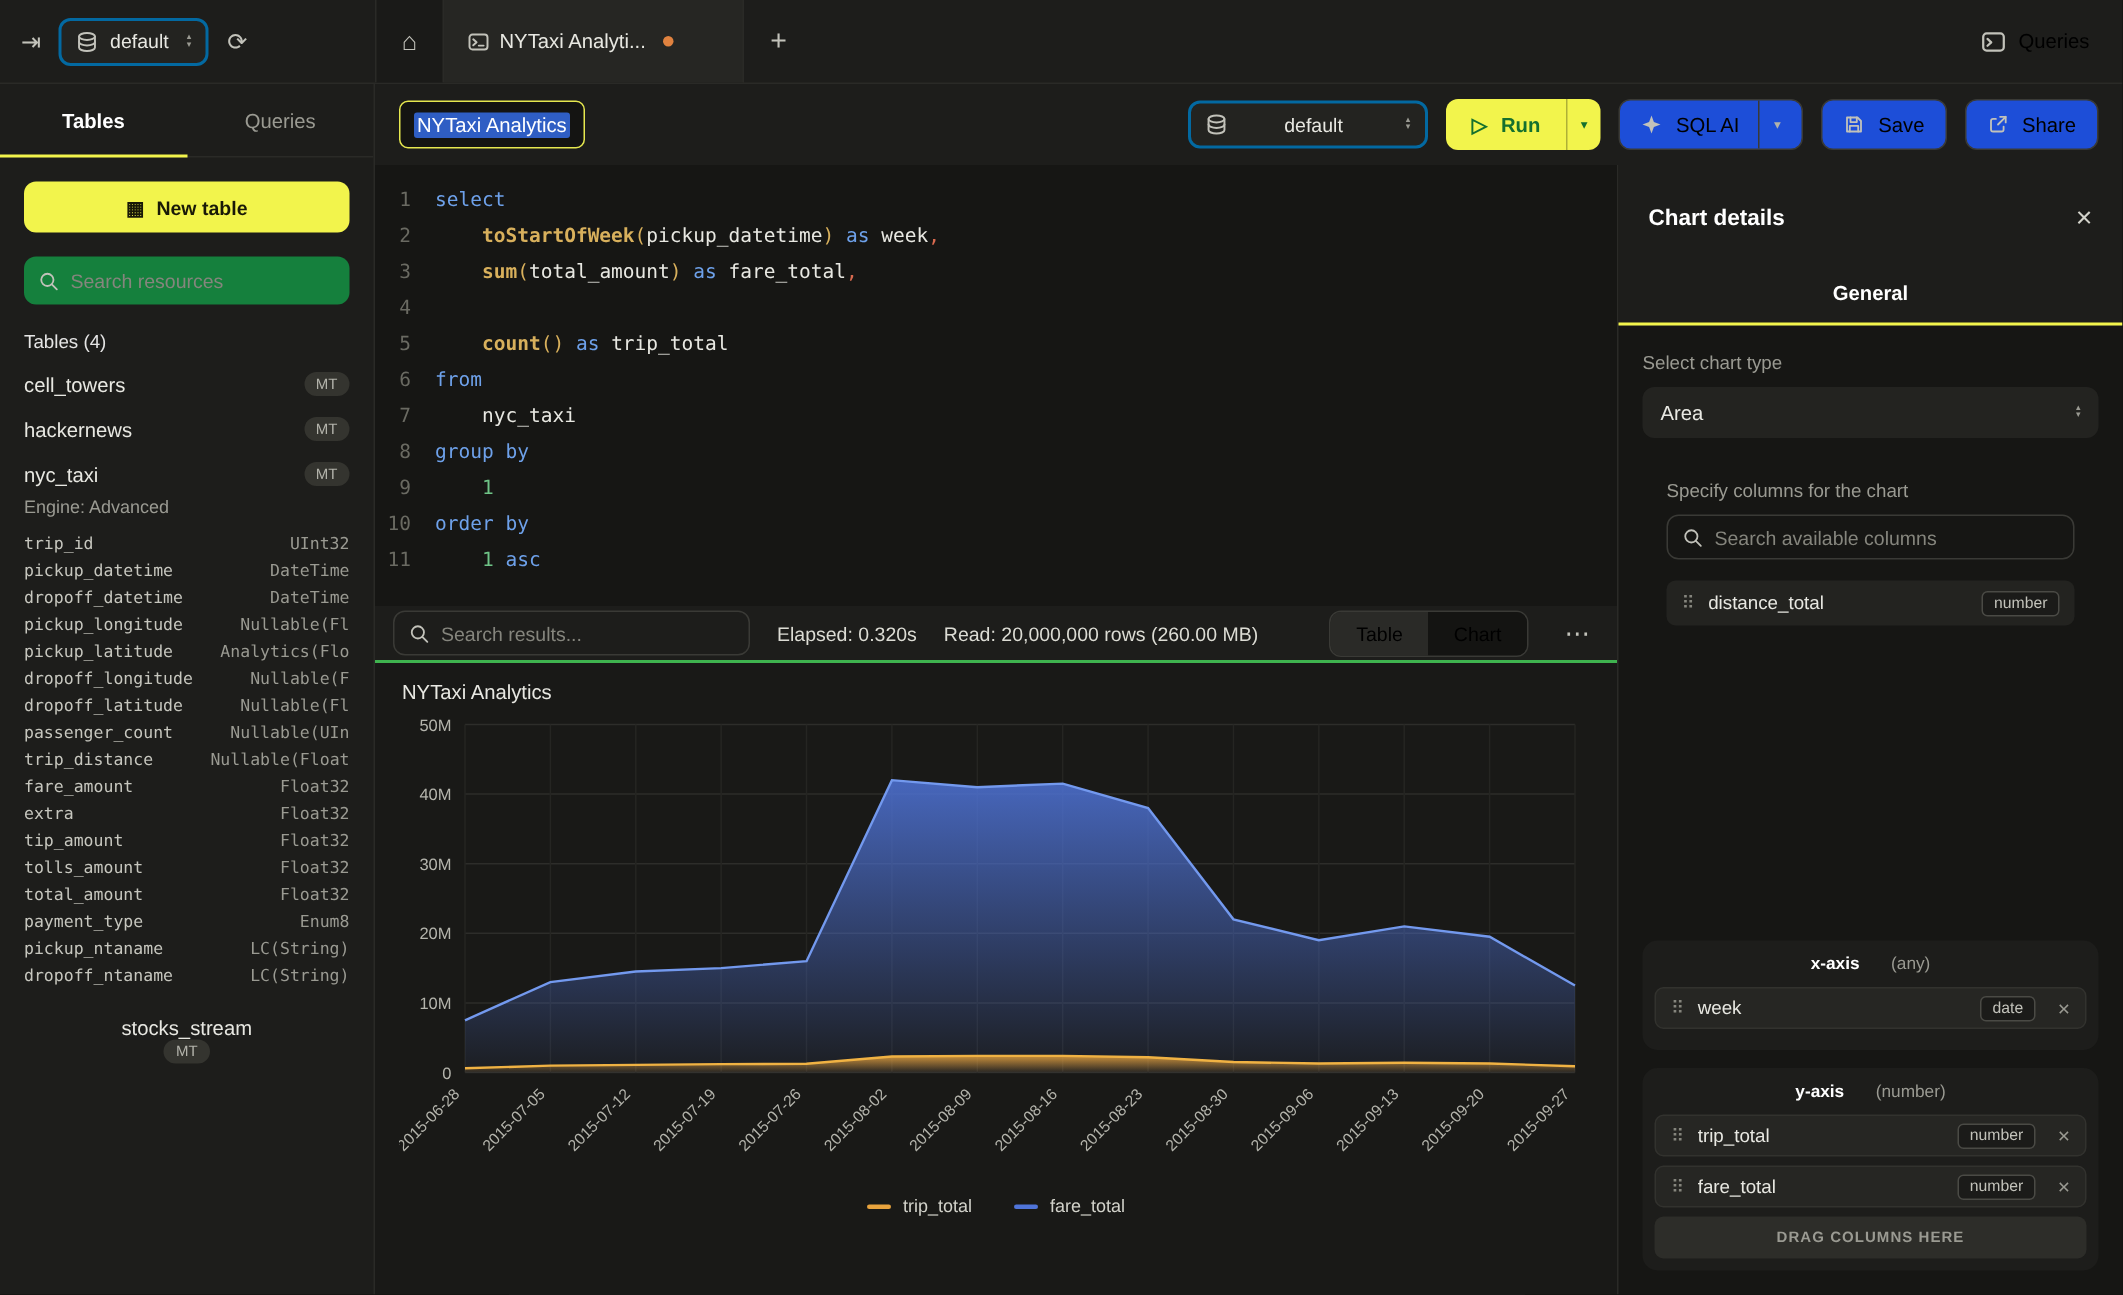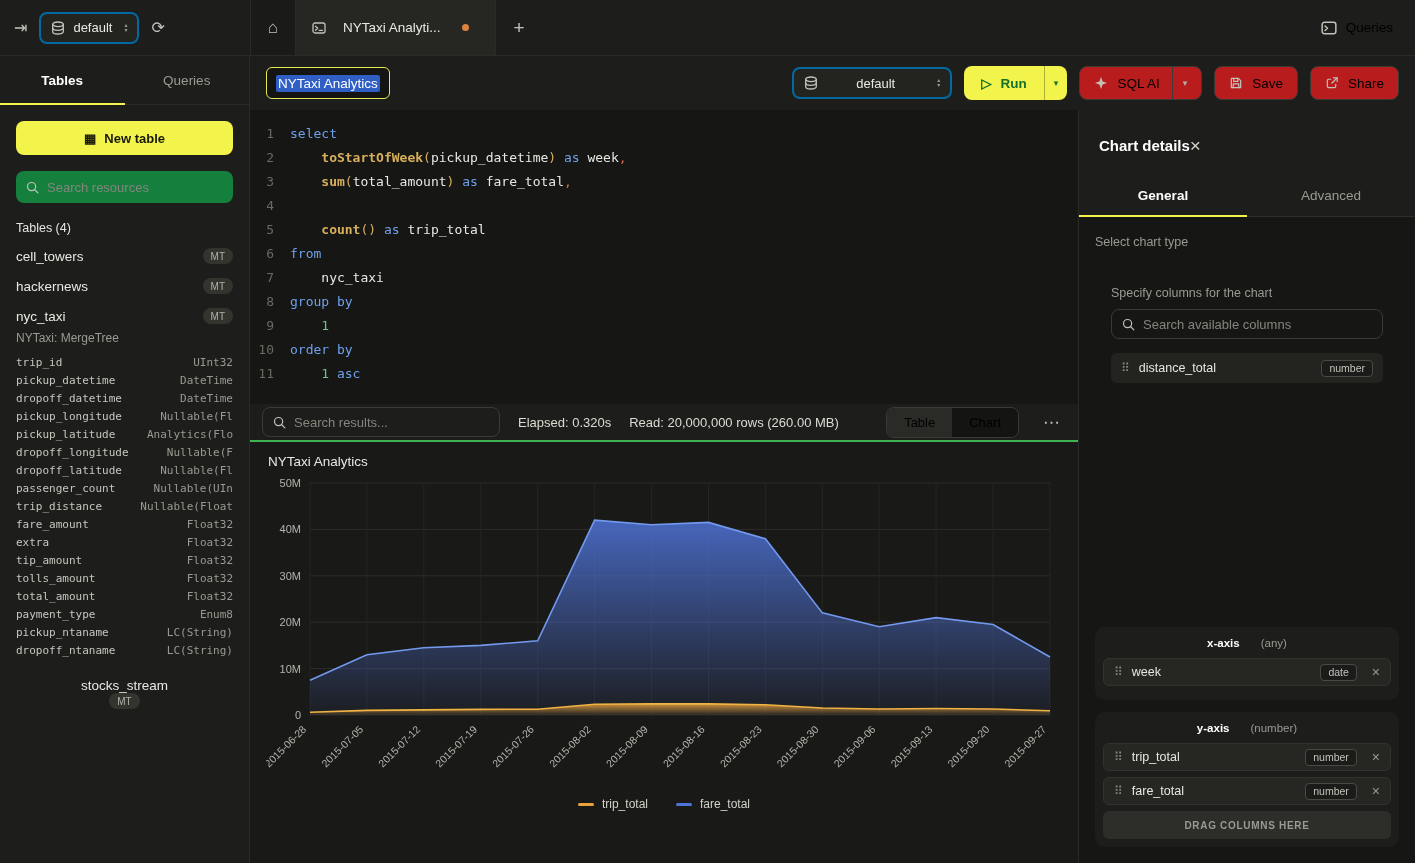--- a/index.html
+++ b/index.html
@@ -11,21 +11,21 @@
   .app { width:1415px; height:863px; display:flex; flex-direction:column; }
 
   
   .topbar { height:56px; flex:none; display:flex; align-items:stretch; background:#1d1d1b; border-bottom:1px solid #2a2a27; }
   .topbar-left { width:250px; flex:none; display:flex; align-items:center; gap:12px; padding:0 14px; }
   .icon-btn { background:none; border:none; color:#c2c2ba; font-size:16px; cursor:pointer; display:flex; align-items:center; }
   .pill { display:flex; align-items:center; gap:8px; height:32px; padding:0 10px; background:#232320; border:2px solid #0369a1; border-radius:8px; color:#e8e8e2; font-size:13px; cursor:pointer; }
   .chevrons { display:flex; flex-direction:column; line-height:5px; font-size:6px; color:#9a9a92; margin-left:4px; }
   .tabs-strip { display:flex; align-items:stretch; }
   .home-tab { width:46px; display:flex; align-items:center; justify-content:center; background:#1a1a18; border-left:1px solid #2a2a27; border-right:1px solid #2a2a27; font-size:17px; color:#c2c2ba; cursor:pointer; }
-  .query-tab { display:flex; align-items:center; gap:17px; padding:0 16px; background:#262623; border-right:1px solid #2a2a27; font-size:13.5px; color:#ececе6; cursor:pointer; min-width:200px; }
+  .query-tab { display:flex; align-items:center; gap:7px; padding:0 16px; background:#262623; border-right:1px solid #2a2a27; font-size:13.5px; color:#ececе6; cursor:pointer; min-width:200px; }
   .tab-dot { width:7px; height:7px; border-radius:50%; background:#e0823f; margin-left:4px; flex:none; }
   .new-tab { width:46px; background:none; border:none; color:#c2c2ba; font-size:19px; cursor:pointer; }
   .topbar-right { margin-left:auto; display:flex; align-items:center; padding-right:22px; }
   .queries-btn { display:flex; align-items:center; gap:9px; background:none; border:none; color:#ececе6; font-size:13.5px; cursor:pointer; }
   svg.ic { stroke:#c2c2ba; fill:none; stroke-width:1.3; stroke-linecap:round; stroke-linejoin:round; flex:none; }
 
   
   .body { flex:1; display:flex; min-height:0; }
 
   
@@ -50,21 +50,21 @@
   
   .main-wrap { flex:1; display:flex; flex-direction:column; min-width:0; }
   .query-header { height:54px; flex:none; display:flex; align-items:center; gap:12px; padding:0 16px; background:#1d1d1b; }
   .title-input { height:32px; border:1.5px solid #e6e84f; border-radius:6px; background:#141412; display:flex; align-items:center; padding:0 9px; font-size:13.5px; cursor:text; }
   .title-input .sel { background:#2f5ec4; color:#fff; padding:1px 2px; border-radius:2px; }
   .qh-right { margin-left:auto; display:flex; align-items:center; gap:12px; }
   .db-wide { min-width:160px; justify-content:space-between; }
   .run-btn { display:flex; align-items:stretch; background:#f2f44c; border-radius:8px; overflow:hidden; height:34px; border:none; cursor:pointer; padding:0; }
   .run-main { display:flex; align-items:center; gap:9px; padding:0 17px; color:#15702e; font-weight:700; font-size:13.5px; }
   .run-caret { display:flex; align-items:center; padding:0 9px; border-left:1px solid rgba(0,0,0,.28); color:#15702e; font-size:9px; }
-  .ghost-btn { display:flex; align-items:center; gap:9px; height:34px; padding:0 14px; background:#b91c1c; border:1px solid #3a3a36; border-radius:8px; color:#ececе6; font-size:13.5px; cursor:pointer; }
+  .ghost-btn { display:flex; align-items:center; gap:9px; height:34px; padding:0 14px; background:#1d4ed8; border:1px solid #3a3a36; border-radius:8px; color:#ececе6; font-size:13.5px; cursor:pointer; }
   .btn-caret { border-left:1px solid #3a3a36; padding-left:10px; margin-left:3px; font-size:9px; color:#b2b2aa; align-self:stretch; display:flex; align-items:center; }
 
   .main-split { flex:1; display:flex; min-height:0; }
   .main { flex:1; display:flex; flex-direction:column; min-width:0; }
 
   
   .editor { height:294px; flex:none; background:#161614; padding-top:12px; font-family:"DejaVu Sans Mono", monospace; font-size:13px; line-height:24px; overflow:hidden; }
   .code-line { display:flex; }
   .ln { width:40px; flex:none; text-align:right; padding-right:16px; color:#6a6a62; user-select:none; }
   .code { white-space:pre; }
@@ -88,21 +88,21 @@
   
   .chart-card { flex:1; background:#191917; padding:12px 16px 6px; display:flex; flex-direction:column; min-height:0; }
   .chart-title { font-size:13.5px; color:#ececе6; margin:0 0 4px 2px; flex:none; }
   .legend { display:flex; justify-content:center; align-items:center; gap:28px; margin-top:2px; font-size:12px; color:#d2d2ca; flex:none; }
   .legend-item { display:flex; align-items:center; cursor:pointer; }
   .swatch { width:16px; height:3px; border-radius:2px; display:inline-block; margin-right:8px; }
 
   
   .chart-panel { width:337px; flex:none; background:#161614; border-left:1px solid #2a2a27; display:flex; flex-direction:column; }
   .panel-top { background:#1d1d1b; flex:none; }
-  .panel-header { display:flex; align-items:center; padding:26px 20px 20px; }
+  .panel-header { display:flex; align-items:center; justify-content:space-between; padding:26px 20px 20px; }
   .panel-title { font-size:15px; font-weight:700; color:#ffffff; }
   .panel-close { background:none; border:none; color:#d2d2ca; font-size:19px; line-height:1; cursor:pointer; }
   .panel-tabs { display:flex; border-bottom:1px solid #2e2e2b; }
   .panel-tab { flex:1; text-align:center; padding:13px 0; font-size:13.5px; color:#9a9a92; position:relative; cursor:pointer; }
   .panel-tab.active { color:#ffffff; font-weight:700; }
   .panel-tab.active::after { content:""; position:absolute; left:0; right:0; bottom:-1px; height:2px; background:#f2f44c; }
   .panel-body { flex:1; display:flex; flex-direction:column; padding:18px 16px 16px; min-height:0; }
   .lbl { font-size:12.5px; color:#9a9a92; margin-bottom:9px; }
   .select { height:34px; flex:none; background:#232320; border-radius:8px; display:flex; align-items:center; justify-content:space-between; padding:0 12px; font-size:13.5px; color:#ececе6; cursor:pointer; }
   .columns-group { margin-top:28px; padding:0 16px; }
@@ -192,21 +192,21 @@
             <span class="badge-mt">MT</span>
           </div>
           <div class="table-row">
             <span class="tbl-name">hackernews</span>
             <span class="badge-mt">MT</span>
           </div>
           <div class="table-row">
             <span class="tbl-name">nyc_taxi</span>
             <span class="badge-mt">MT</span>
           </div>
-          <div class="engine-line">NYTaxi: MergeTree</div>
+          <div class="engine-line">Engine: Advanced</div>
           <div class="col-row">
             <span class="col-name">trip_id</span>
             <span class="col-type">UInt32</span>
           </div>
           <div class="col-row">
             <span class="col-name">pickup_datetime</span>
             <span class="col-type">DateTime</span>
           </div>
           <div class="col-row">
             <span class="col-name">dropoff_datetime</span>
@@ -468,25 +468,31 @@
         </div>
 
         <aside class="chart-panel">
           <div class="panel-top">
             <div class="panel-header">
               <span class="panel-title">Chart details</span>
               <button class="panel-close">×</button>
             </div>
             <div class="panel-tabs">
               <div class="panel-tab active">General</div>
-              <div class="panel-tab">Advanced</div>
             </div>
           </div>
           <div class="panel-body">
             <div class="lbl">Select chart type</div>
+            <div class="select">
+              <span>Area</span>
+              <span class="chevrons">
+                  <span>▴</span>
+                  <span>▾</span>
+                </span>
+            </div>
             <div class="columns-group">
               <div class="lbl">Specify columns for the chart</div>
               <div class="line-input panel-search">
                 <svg class="ic" width="13" height="13" viewBox="0 0 14 14">
                     <circle cx="6" cy="6" r="4.4"></circle>
                     <path d="M9.4 9.4 L12.8 12.8"></path>
                   </svg>
                 <input placeholder="Search available columns" style="">
               </div>
               <div>

